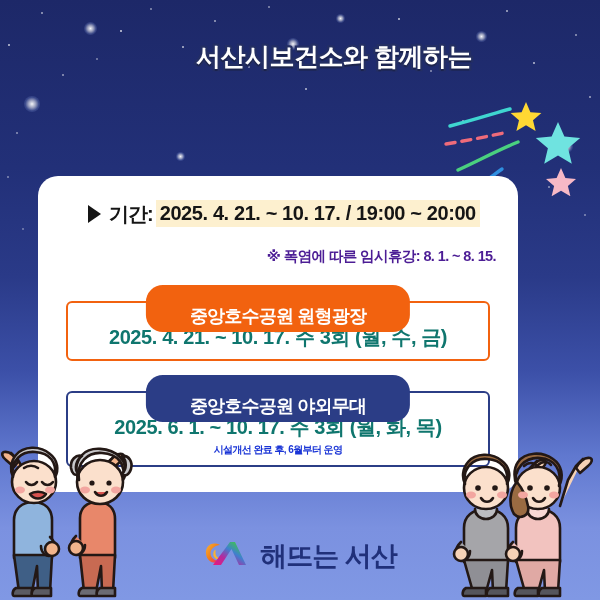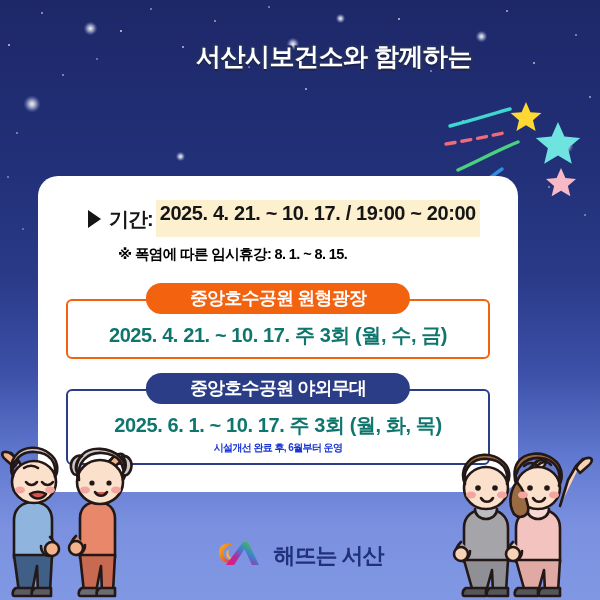--- a/index.html
+++ b/index.html
@@ -107,33 +107,33 @@
     letter-spacing: -1px;
     margin-right: 3px;
     white-space: nowrap;
   }
   .period-value {
     font-size: 20px;
     font-weight: bold;
     color: #151515;
     letter-spacing: -0.4px;
     background: #fdf0cf;
-    padding: 3px 4px 14px 4px;
+    padding: 3px 4px 4px 4px;
     white-space: nowrap;
   }
 
   .note {
     margin-left: 58px;
     font-size: 14.5px;
     font-weight: bold;
     letter-spacing: -0.6px;
     line-height: 1.55;
     white-space: nowrap;
   }
-  .note-blue { color: #000000; margin-top: 6px; }
+  .note-blue { color: #4c1d95; margin-top: 18px; text-align: right; }
   .note-red  { color: #ee1111; }
   .note-red .note-underline { text-decoration: underline; text-underline-offset: 2px; }
 
   
   .venue { position: relative; margin: 0 6px; }
   .venue-body {
     border: 2px solid #f2620f;
     border-radius: 6px;
     box-sizing: border-box;
     padding: 22px 10px 9px 10px;
@@ -144,21 +144,21 @@
     position: absolute;
     left: 50%;
     transform: translateX(-50%);
     top: -16px;
     background: #f2620f;
     color: #ffffff;
     font-size: 18px;
     font-weight: bold;
     letter-spacing: -0.8px;
     border-radius: 17px;
-    padding: 6px 44px 7px 44px;
+    padding: 22px 44px 7px 44px;
     white-space: nowrap;
     line-height: 1;
   }
   .venue-blue .venue-pill { background: #2b3d86; }
   .venue-line {
     font-size: 20px;
     font-weight: bold;
     color: #0f766e;
     letter-spacing: -0.4px;
     line-height: 1.25;
@@ -182,21 +182,21 @@
     left: 0;
     bottom: 26px;
     width: 600px;
     display: flex;
     align-items: center;
     justify-content: center;
     gap: 9px;
     z-index: 8;
   }
   .logo-text {
-    font-size: 22px;
+    font-size: 27px;
     font-weight: bold;
     color: #20307a;
     letter-spacing: -1px;
     line-height: 1;
   }
 
   
   .chars-left  { position: absolute; left: -4px; bottom: -2px; z-index: 9; }
   .chars-right { position: absolute; right: -2px; bottom: -2px; z-index: 9; }
 </style>

